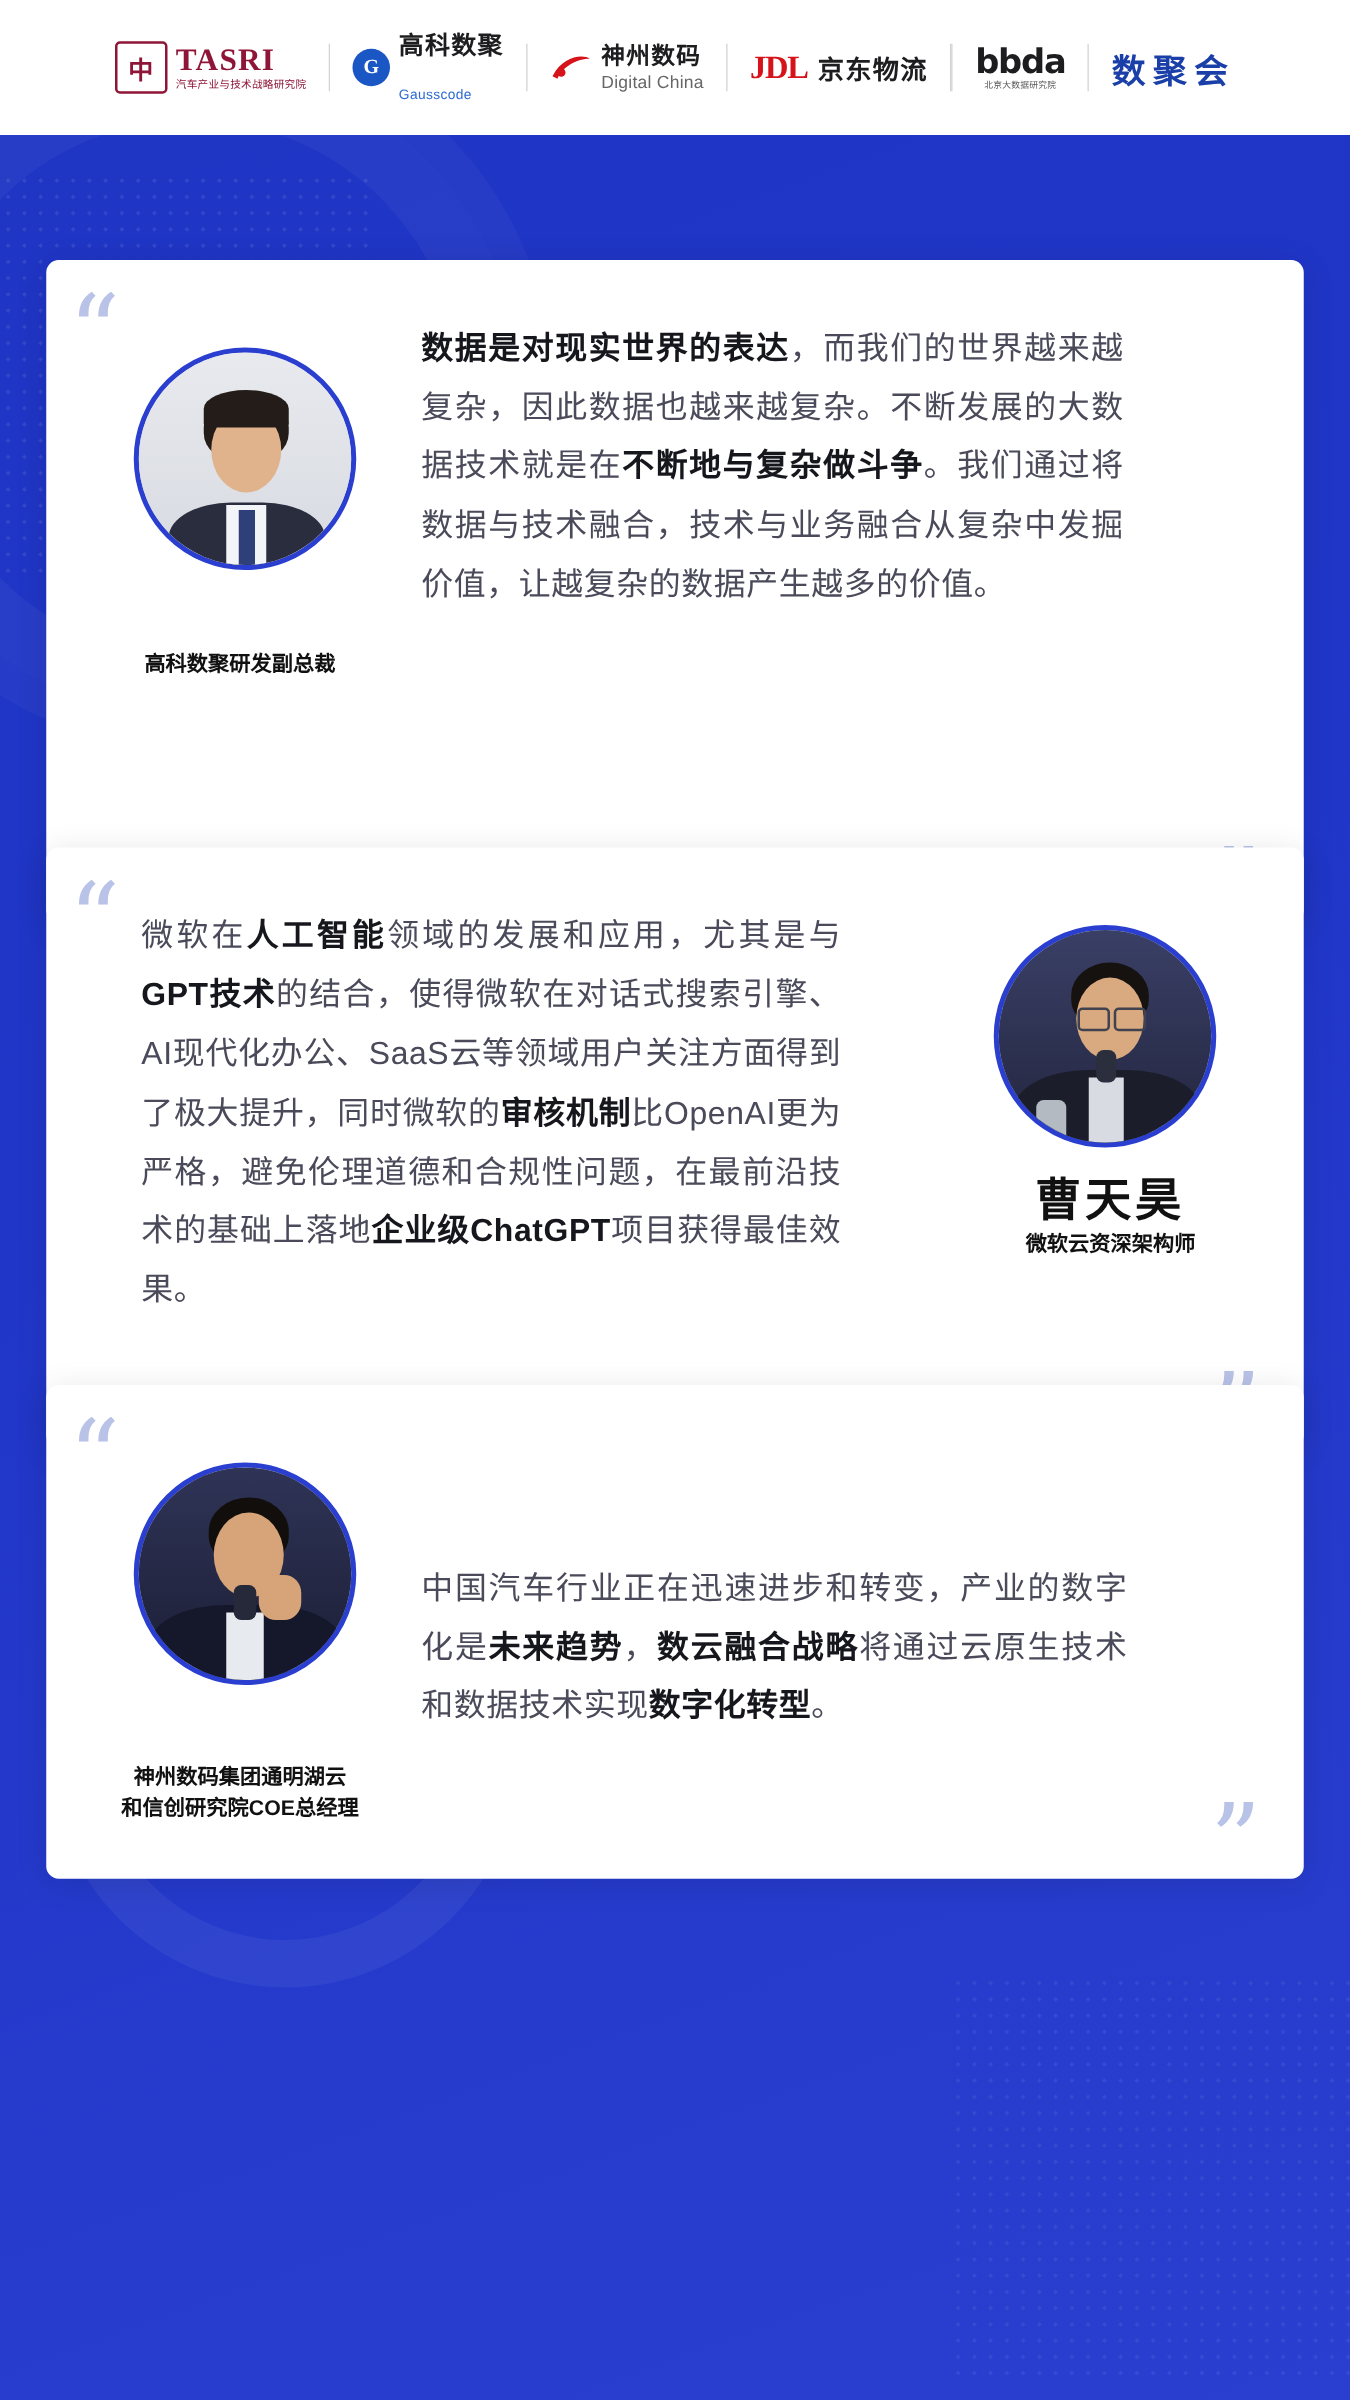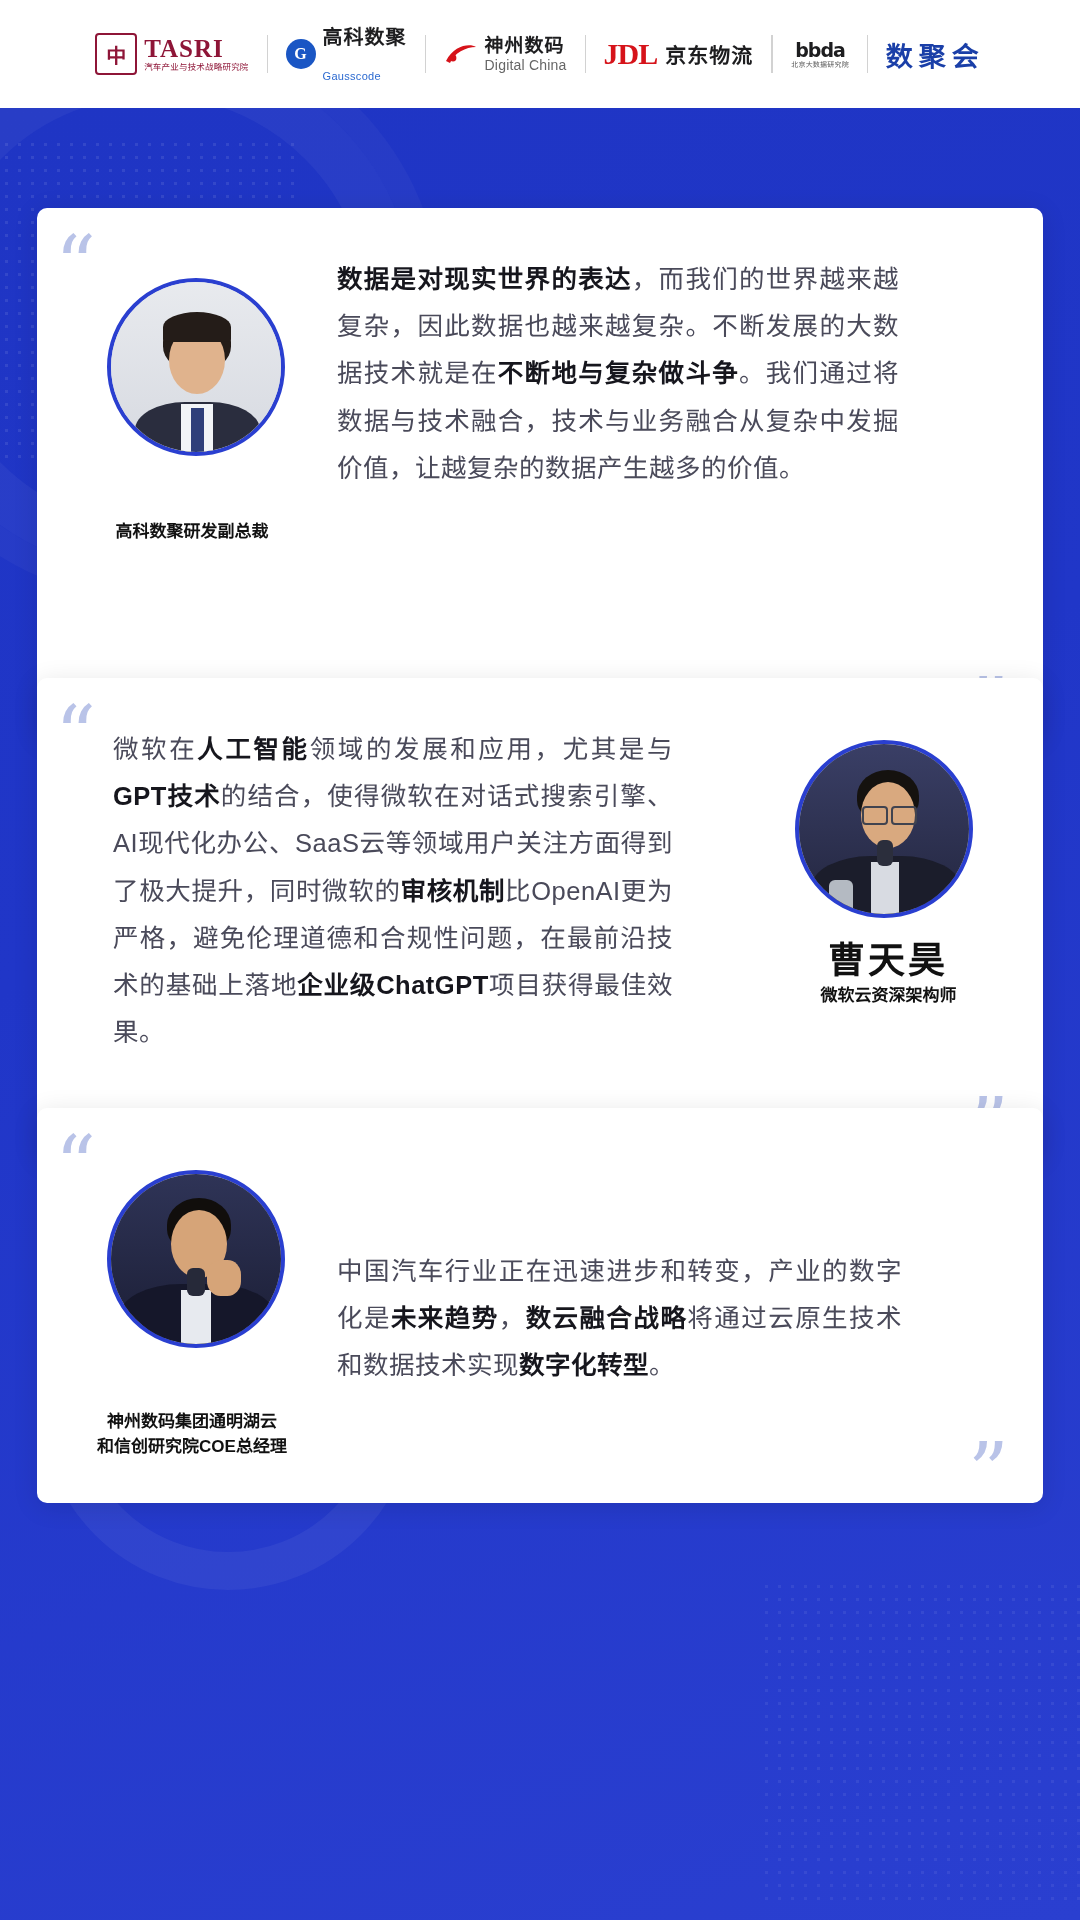--- a/index.html
+++ b/index.html
@@ -79,42 +79,42 @@
     width: 34px; height: 26px;
     position: relative;
   }
   .dc-txt { line-height: 1.15; }
   .dc-txt .d1 { font-size: 19px; font-weight: bold; color: #1d1d1f; letter-spacing: 1px; }
   .dc-txt .d2 { font-size: 14px; color: #666; letter-spacing: .2px; }
 
   
   .jdl { display: flex; align-items: center; gap: 8px; }
   .jdl-mark {
-    font-size: 30px; font-weight: bold; color: #d6131a;
+    font-size: 26px; font-weight: bold; color: #d6131a;
     font-family: "Liberation Serif", serif;
     letter-spacing: -1px;
   }
   .jdl-txt { font-size: 21px; font-weight: bold; color: #1d1d1f; letter-spacing: 1px; }
 
   
   .ms { display: flex; align-items: center; gap: 8px; }
   .ms-grid {
     width: 28px; height: 28px;
     display: grid;
     grid-template-columns: 13px 13px;
     grid-template-rows: 13px 13px;
     gap: 2px;
   }
   .ms-grid i { display: block; }
   .ms-txt { font-size: 22px; color: #1d1d1f; letter-spacing: .2px; }
 
   
   .bbda { line-height: 1.1; text-align: center; }
   .bbda .b1 {
-    font-size: 19px; font-weight: bold; color: #1d1d1f;
+    font-size: 27px; font-weight: bold; color: #1d1d1f;
     letter-spacing: -1px;
     font-family: "DejaVu Sans", sans-serif;
   }
   .bbda .b2 { font-size: 7px; color: #555; letter-spacing: .2px; }
 
   
   .sjh {
     font-size: 27px; font-weight: bold; color: #1a3fa8;
     letter-spacing: 6px;
     font-family: "Liberation Sans", sans-serif;

